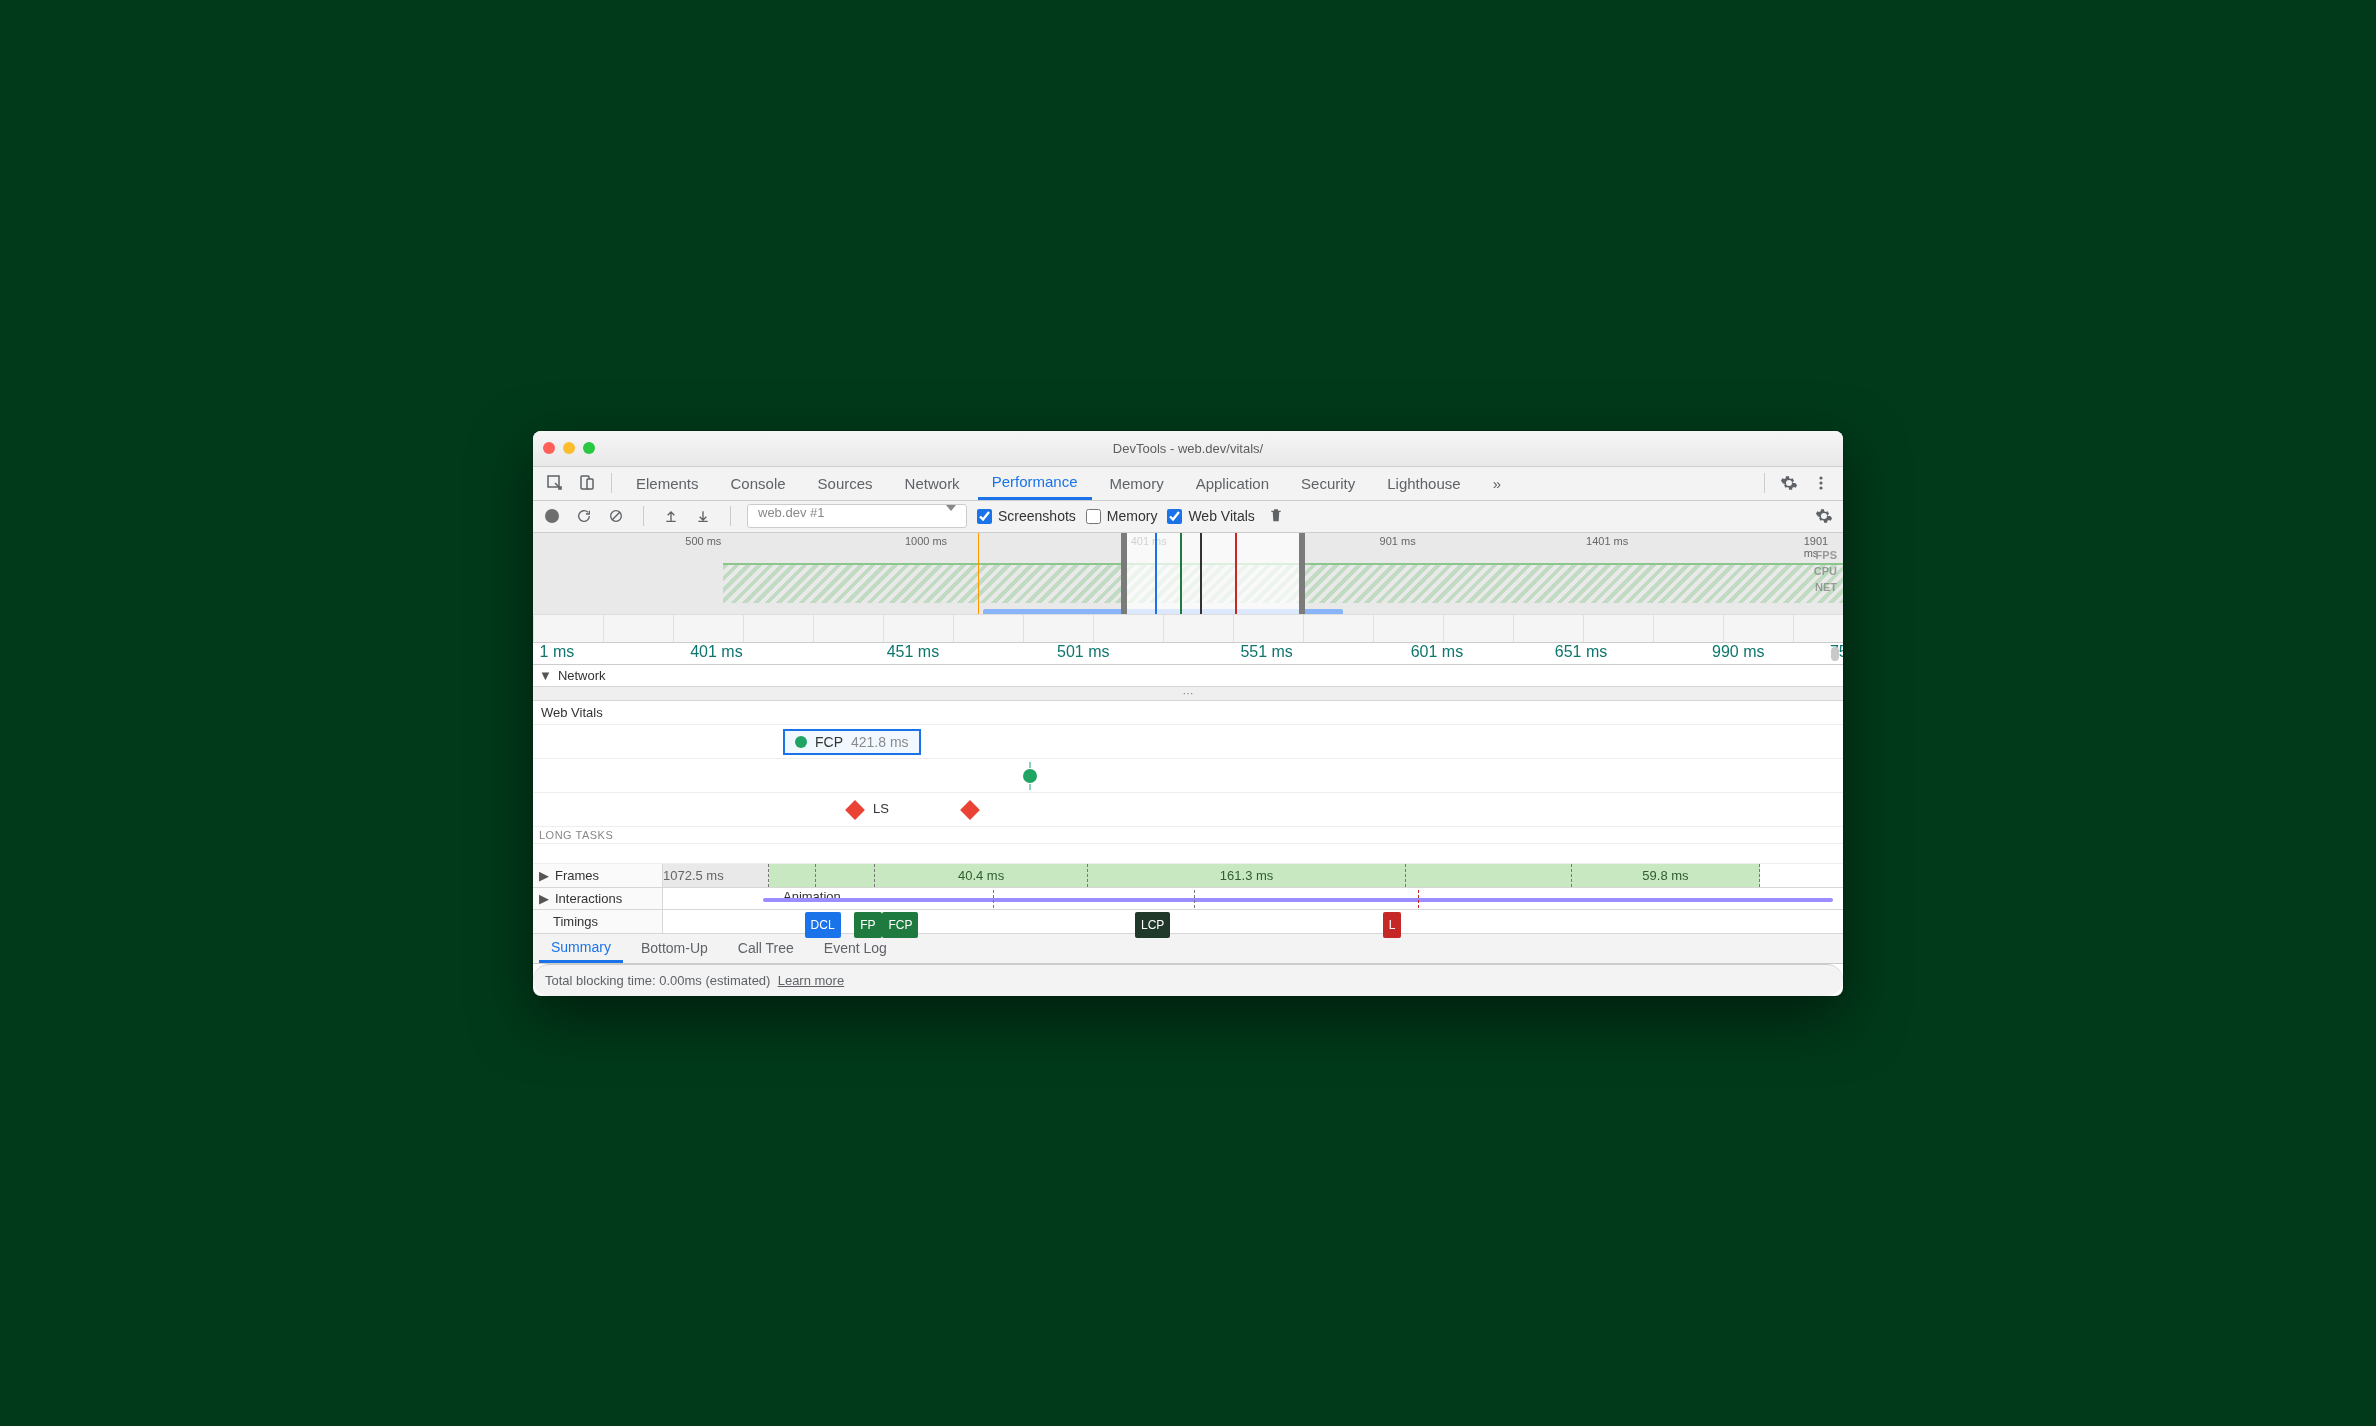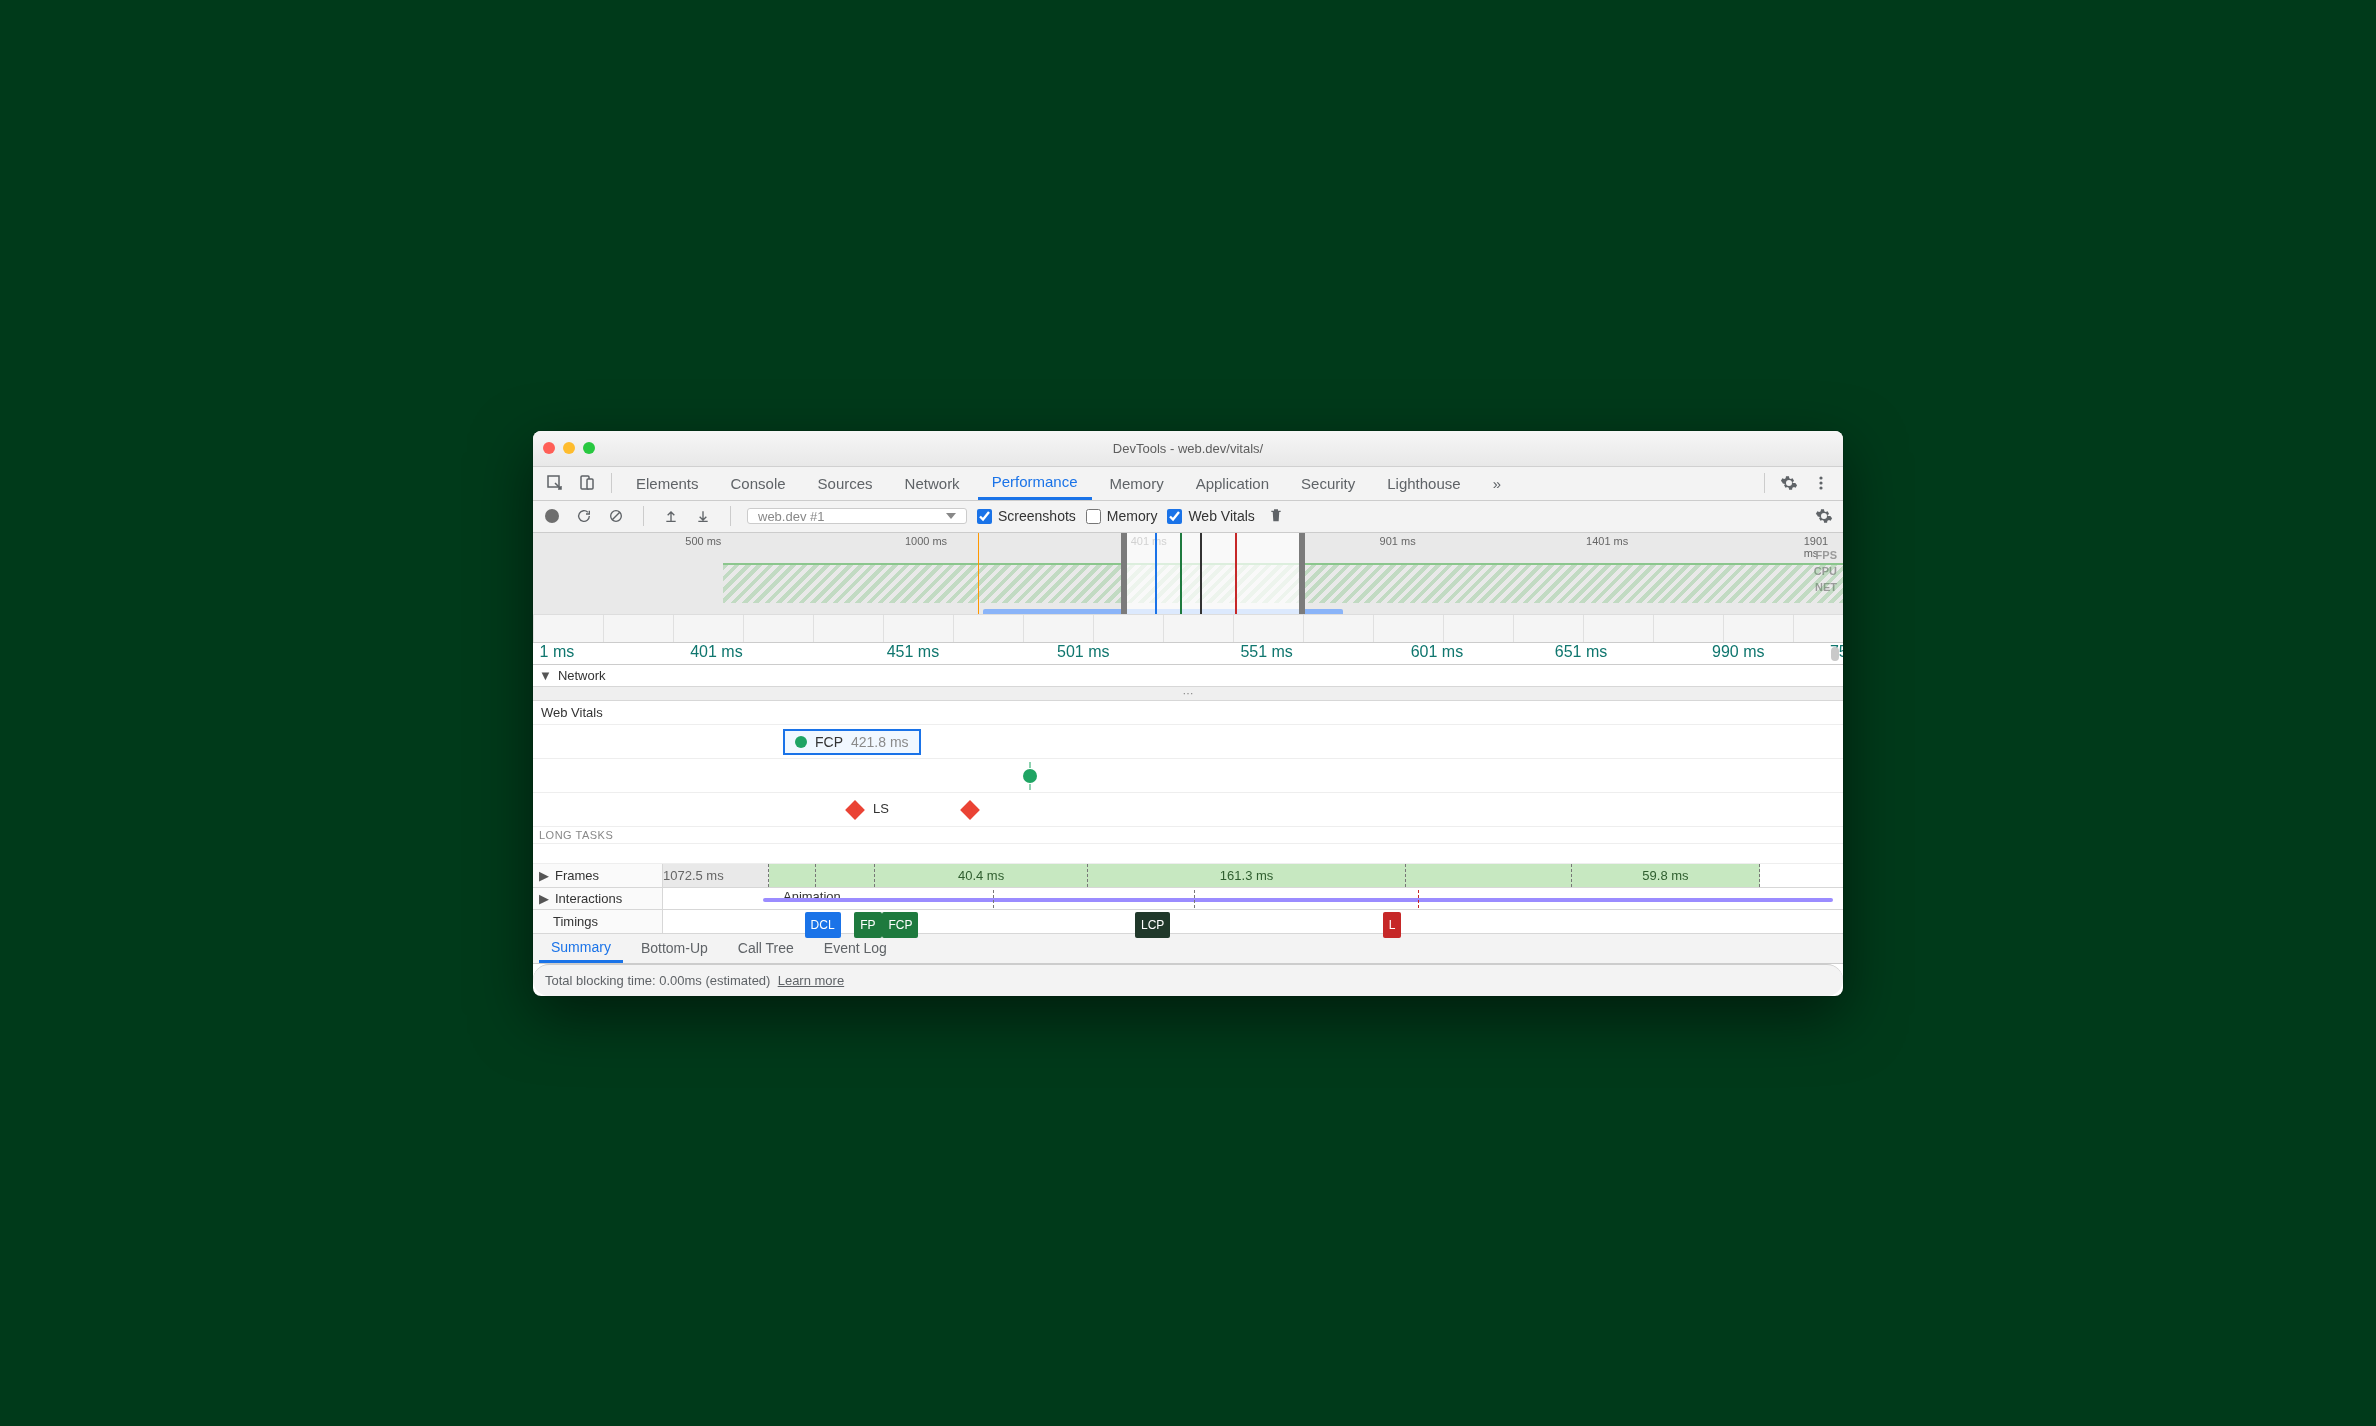--- a/index.html
+++ b/index.html
@@ -47,21 +47,21 @@
   .tab.active { color:#1a73e8; border-bottom:3px solid #1a73e8; height:34px; }
   .tabs .spacer { flex:1; }
   
   .toolbar {
     display:flex; align-items:center; height:32px; border-bottom:1px solid #ccc;
     padding:0 8px; gap:10px; background:#f3f3f3;
   }
   .tb-btn { width:22px; height:22px; display:flex; align-items:center; justify-content:center; color:#5f6367; cursor:pointer;}
   .record-dot { width:14px; height:14px; border-radius:50%; background:#6e6e6e;}
   .select-box {
-    display:flex; align-items:center; padding:0 10px; height:16px; border:1px solid #ccc;
+    display:flex; padding:0 10px; height:24px; border:1px solid #ccc;
     border-radius:3px; background:#fff; color:#888; font-size:13px; min-width:220px;
     justify-content:space-between;
   }
   .chev-down { width:0; height:0; border-left:5px solid transparent; border-right:5px solid transparent; border-top:6px solid #888;}
   .cbx { display:flex; align-items:center; gap:6px; font-size:14px; color:#333;}
   .cbx input { width:15px; height:15px; accent-color:#1a73e8;}
   .toolbar .spacer { flex:1; }
   
   .overview {
     position:relative; height:110px; background:#e9e9e9; border-bottom:1px solid #ccc;

